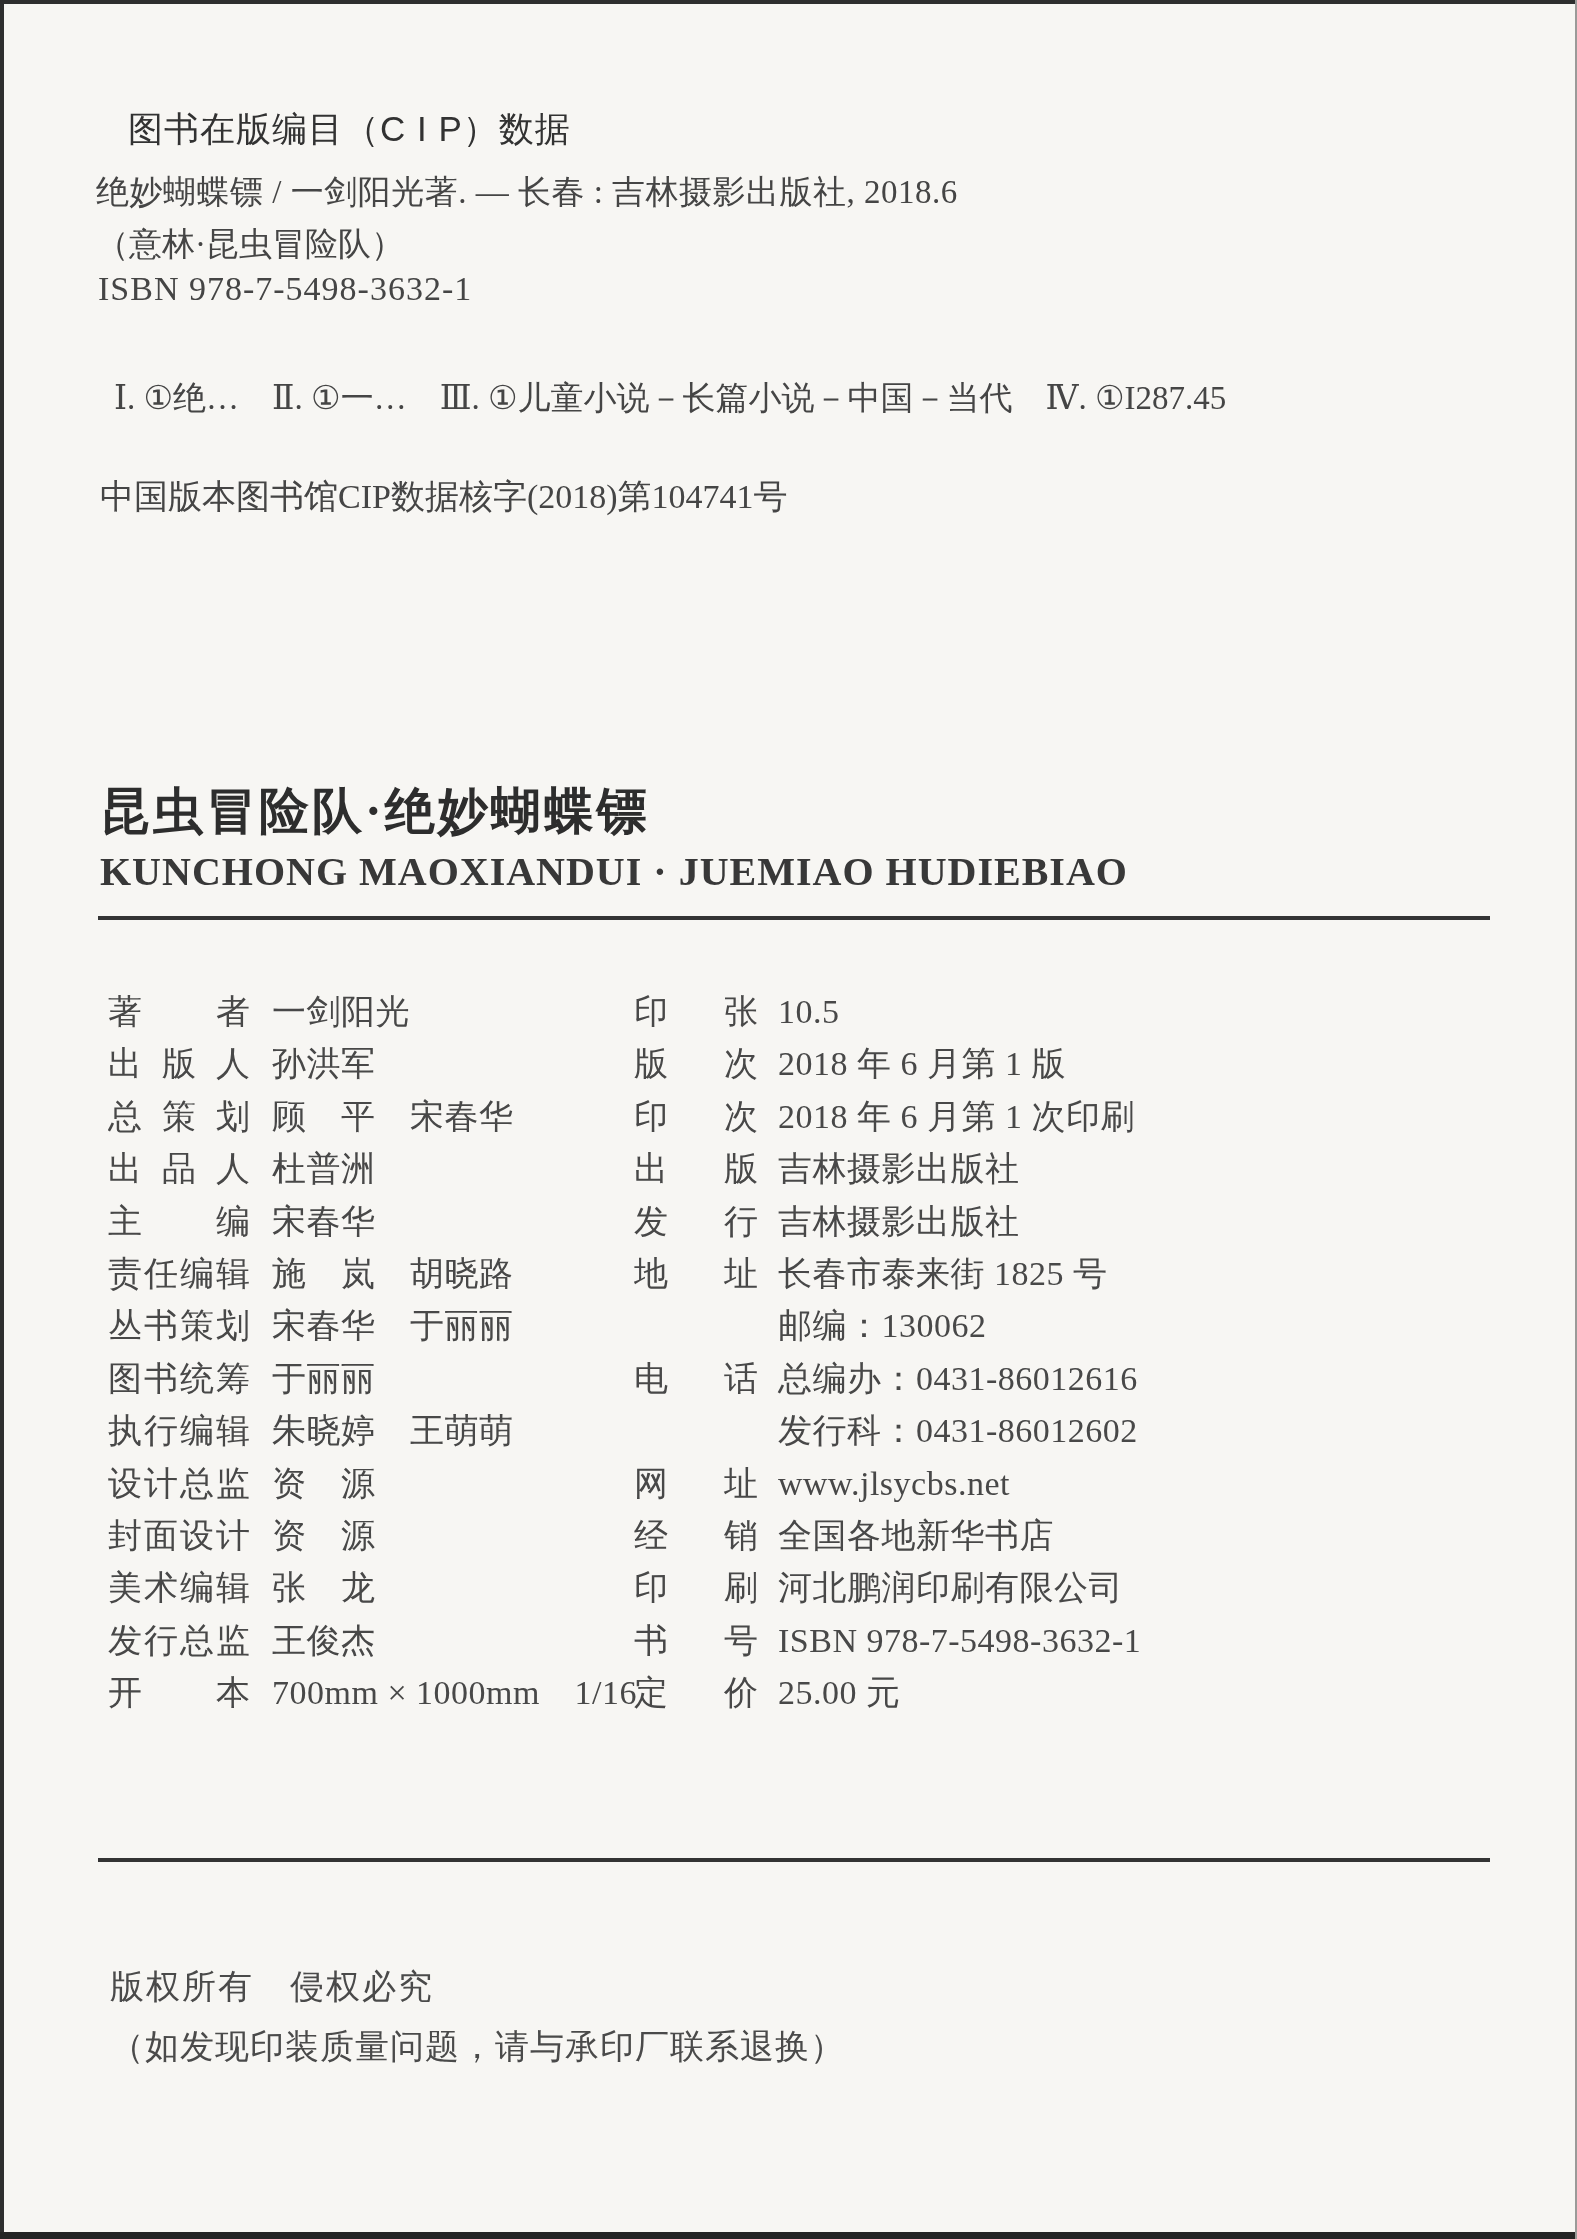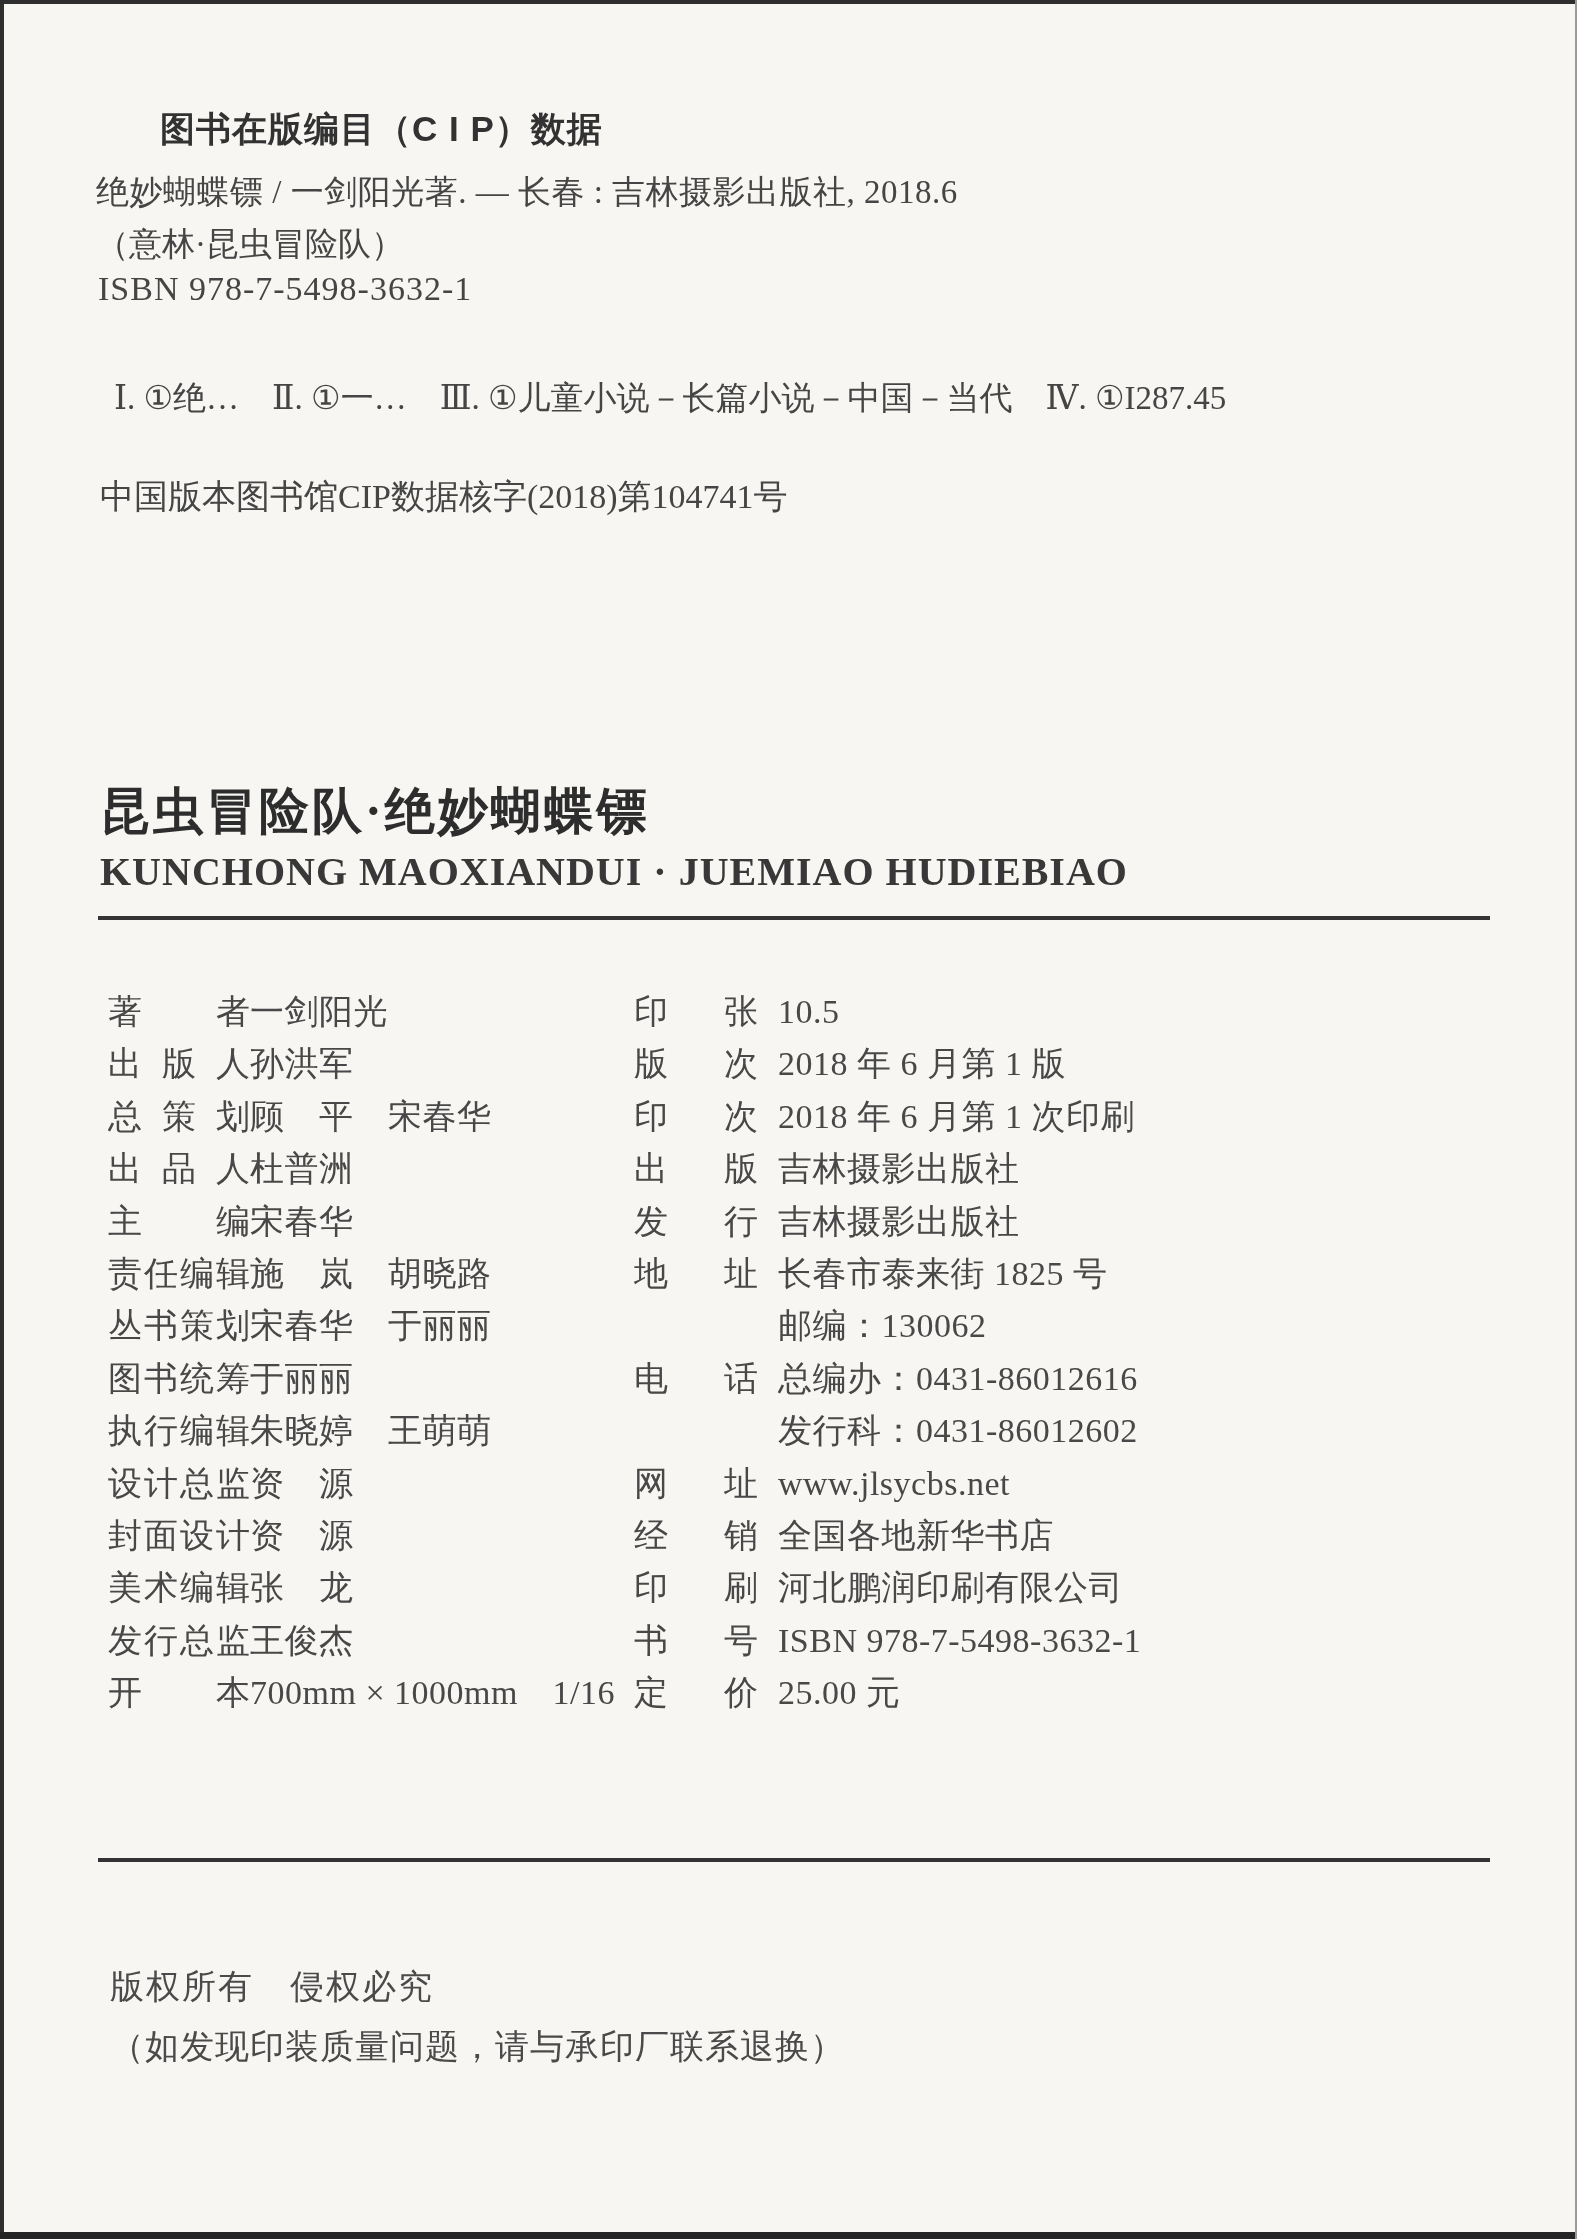--- a/index.html
+++ b/index.html
@@ -16,21 +16,21 @@
   .edge-top    { position:absolute; top:0; left:0; width:100%; height:4px;  background:#2e2e2e; }
   .edge-left   { position:absolute; top:0; left:0; width:4px;  height:100%; background:#2e2e2e; }
   .edge-bottom { position:absolute; bottom:0; left:0; width:100%; height:7px; background:#242424; }
   .edge-right  { position:absolute; top:0; right:0; width:2px; height:100%; background:#9a9a98; }
 
   .abs { position:absolute; white-space:nowrap; }
 
   .cip-header {
     top:106px; left:128px;
     font-family:"Liberation Sans","DejaVu Sans",sans-serif;
-    font-weight:700; font-size:35px; color:#323232; letter-spacing:1px;margin-left:32px;
+    font-weight:400; font-size:35px; color:#323232; letter-spacing:1px;
   }
   .cip-record   { top:170px; left:96px;  font-size:33px; letter-spacing:0.5px; }
   .cip-series   { top:222px; left:96px;  font-size:33px; }
   .cip-isbn     { top:270px; left:98px;  font-size:34px; letter-spacing:1px; }
   .cip-class    { top:376px; left:114px; font-size:33px; }
   .cip-registry { top:474px; left:100px; font-size:34px; }
 
   .title-cn {
     top:778px; left:100px;
     font-size:50px; font-weight:700; color:#2d2d2d; letter-spacing:3px;
@@ -49,21 +49,21 @@
   .credits-right { left:634px; width:940px; }
   .row { height:52.4px; line-height:52.4px; white-space:nowrap; }
   .lbl {
     display:inline-block;
     text-align:justify;
     text-align-last:justify;
     -moz-text-align-last:justify;
     vertical-align:top;
     overflow:hidden;
   }
-  .credits-left  .lbl { width:142px; }
+  .credits-left  .lbl { width:142px; margin-right:22px; }
   .credits-right .lbl { width:124px; margin-right:20px; }
   .val { letter-spacing:0.5px; }
 
   .footer { position:absolute; left:110px; width:1420px; font-size:34px; color:#4a4a4a; }
   .footer-1 { top:1964px; letter-spacing:2px; }
   .footer-2 { top:2024px; letter-spacing:1px; }
 </style>
 </head>
 <body>
 

